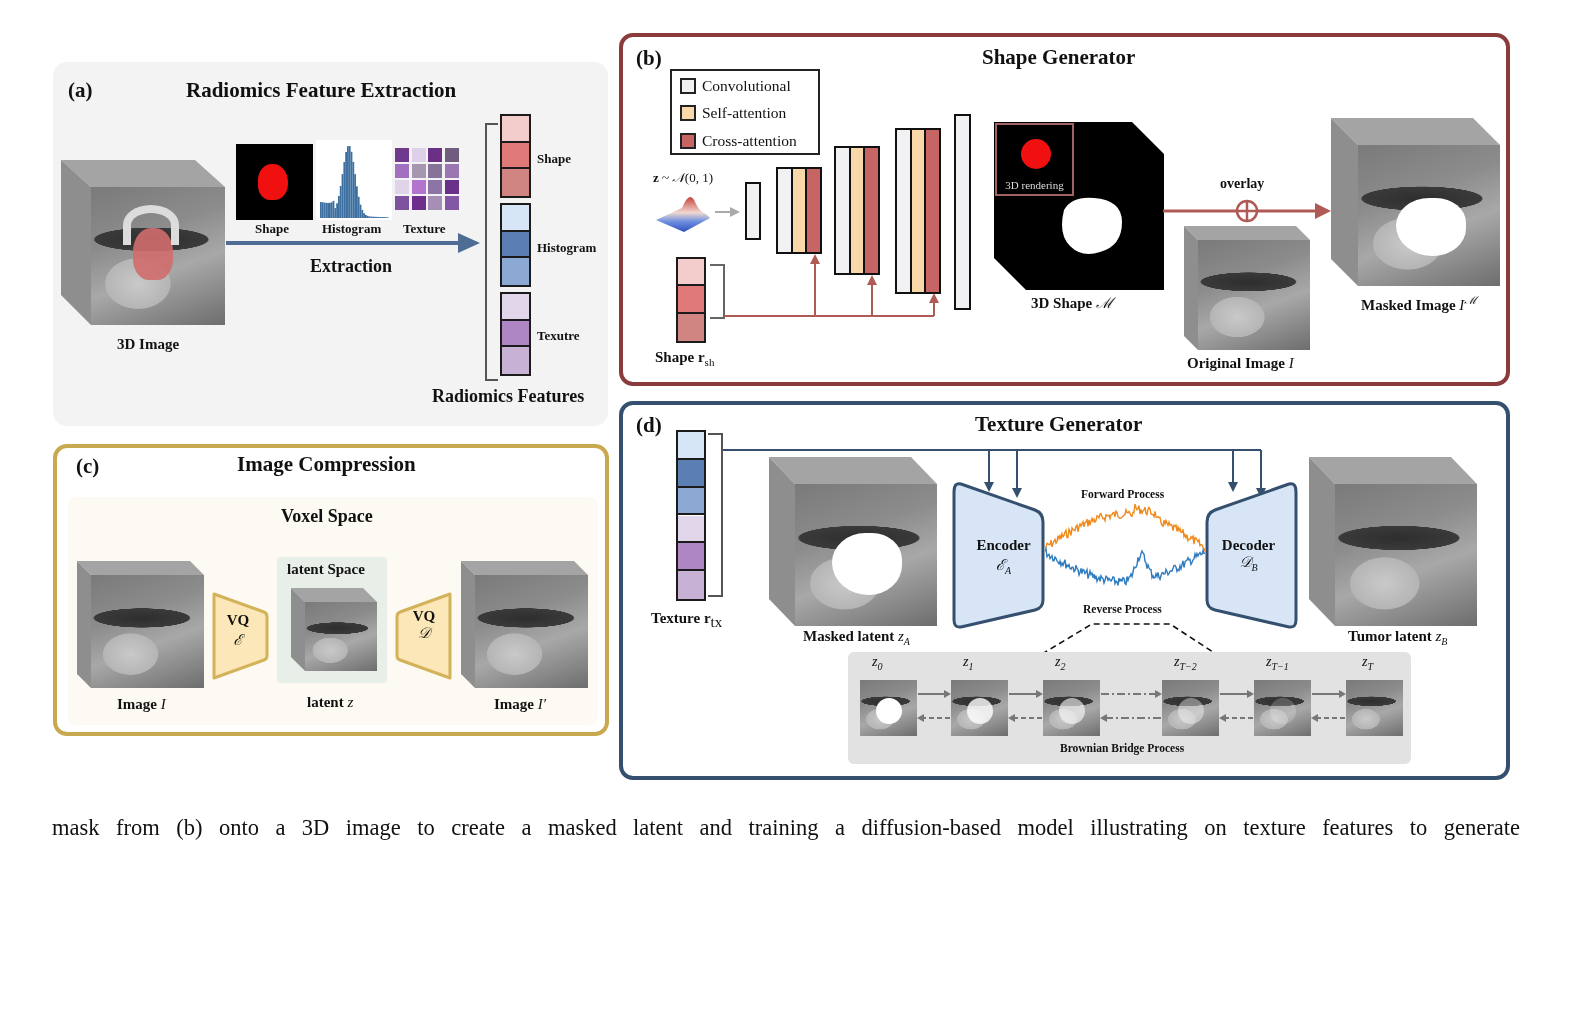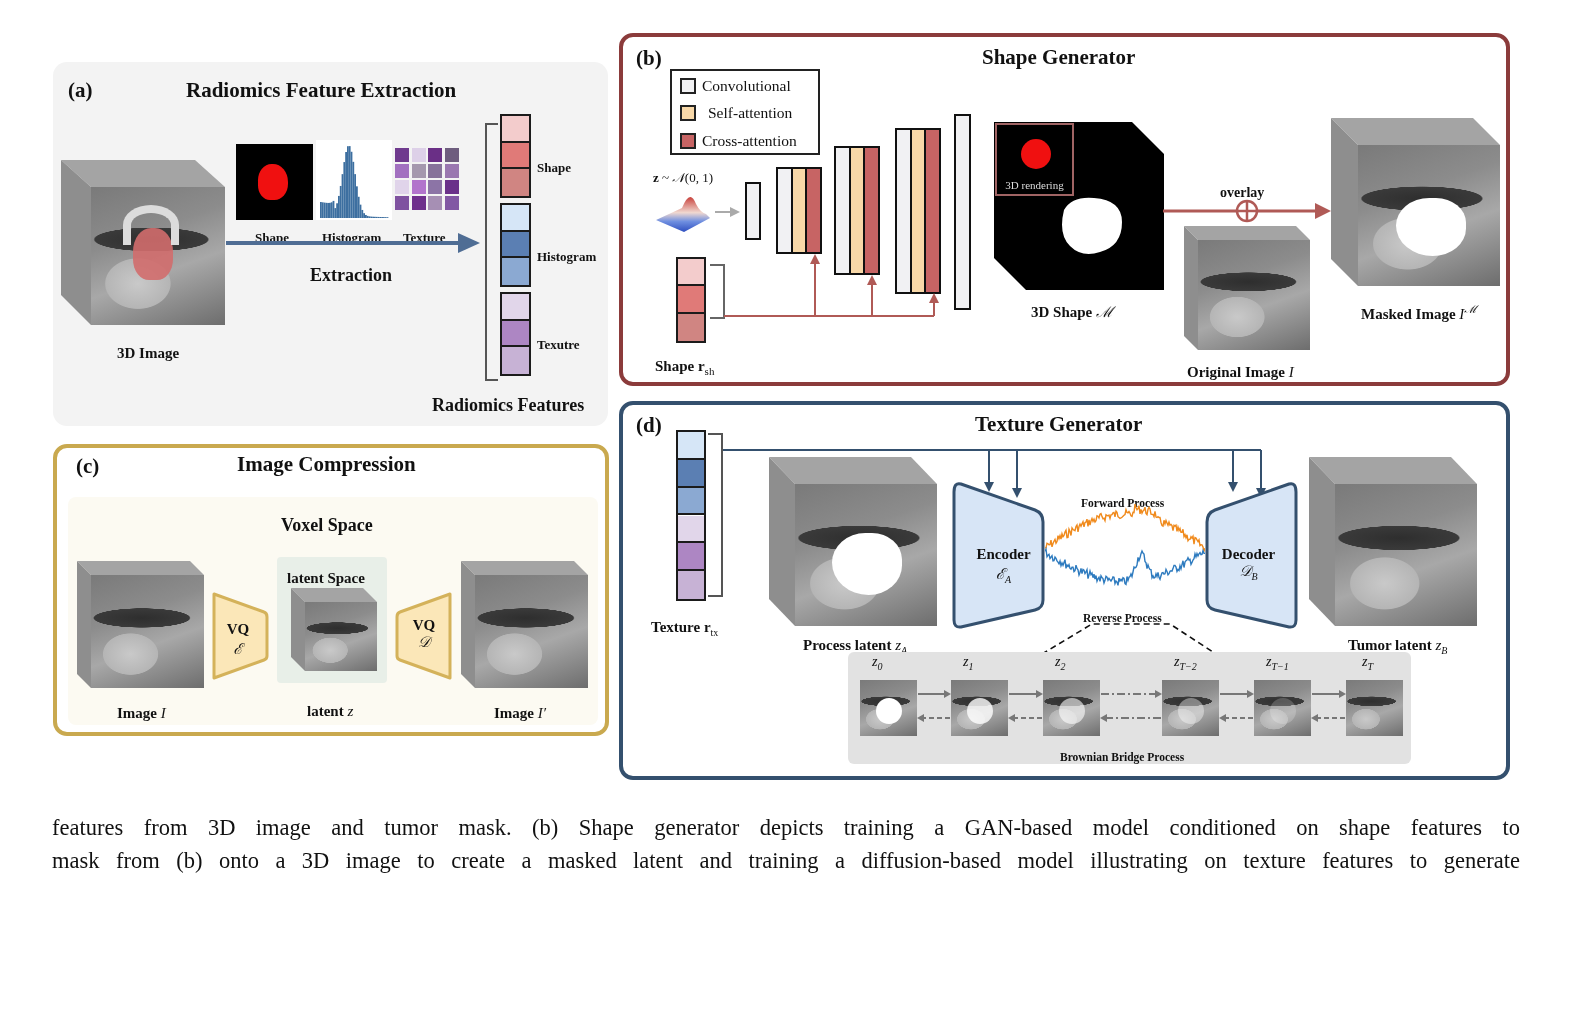--- a/index.html
+++ b/index.html
@@ -9,21 +9,21 @@
   .center{text-align:center;}
   .panel{position:absolute;box-sizing:border-box;border-radius:14px;}
   
   .ct{background:
       radial-gradient(ellipse 40% 30% at 35% 70%, #c9c9c9 0%, #b5b5b5 60%, transparent 62%),
       radial-gradient(ellipse 60% 12% at 45% 38%, #2e2e2e 0%, #3a3a3a 70%, transparent 72%),
       linear-gradient(160deg,#7a7a7a 0%,#8c8c8c 35%,#a8a8a8 60%,#6d6d6d 100%);}
   .cube{position:absolute;}
   .cube .side{position:absolute;left:0;top:0;width:100%;height:100%;}
   .cube .face{position:absolute;right:0;bottom:0;}
-  .cap{font-weight:bold;font-size:15px;position:absolute;white-space:nowrap;margin-top:9px;}
+  .cap{font-weight:bold;font-size:15px;position:absolute;white-space:nowrap;}
   .math{font-style:italic;font-weight:normal;}
   .caption{position:absolute;left:52px;top:812px;width:1468px;font-size:22.5px;line-height:32.5px;text-align:justify;font-family:"Liberation Serif",serif;}
   .caption span{display:block;text-align:justify;text-align-last:justify;}
   .caption span.last{text-align-last:left;}
   .bar{position:absolute;box-sizing:border-box;border:2px solid #111;}
   .cell{position:absolute;left:0;width:100%;box-sizing:border-box;border-bottom:2px solid #1b1b1b;}
   .cell:last-child{border-bottom:none;}
 </style>
 </head>
 <body>
@@ -143,21 +143,21 @@
 
 <div class="panel" style="left:619px;top:33px;width:891px;height:353px;border:4px solid #8b3b3b;background:#fff;"></div>
 <div class="abs bold" style="left:636px;top:46px;font-size:21px;">(b)</div>
 <div class="abs bold" style="left:982px;top:45px;font-size:21px;">Shape Generator</div>
 
 <div class="abs" style="left:670px;top:69px;width:150px;height:86px;border:2px solid #222;box-sizing:border-box;background:#fff;">
   <div style="position:absolute;left:8px;top:6px;display:flex;align-items:center;gap:6px;font-size:15.5px;">
     <span style="width:12px;height:12px;border:2px solid #222;background:#f1f1f3;display:inline-block;"></span>
     <span>Convolutional</span>
   </div>
-  <div style="position:absolute;left:8px;top:33px;display:flex;align-items:center;gap:12px;font-size:15.5px;">
+  <div style="position:absolute;left:8px;top:33px;display:flex;align-items:center;gap:6px;font-size:15.5px;">
     <span style="width:12px;height:12px;border:2px solid #222;background:#f8d8a8;display:inline-block;"></span>
     <span>Self-attention</span>
   </div>
   <div style="position:absolute;left:8px;top:61px;display:flex;align-items:center;gap:6px;font-size:15.5px;">
     <span style="width:12px;height:12px;border:2px solid #222;background:#c76464;display:inline-block;"></span>
     <span>Cross-attention</span>
   </div>
 </div>
 
 <div class="abs" style="left:653px;top:170px;font-size:13px;"><b>z</b> ~ <i>𝒩</i>(0, 1)</div>
@@ -332,33 +332,33 @@
   <polygon points="306,58 311,68 316,58" fill="#34506e"></polygon>
   <line x1="527" y1="20" x2="527" y2="54" stroke="#34506e" stroke-width="2"></line>
   <polygon points="522,52 527,62 532,52" fill="#34506e"></polygon>
   <line x1="555" y1="20" x2="555" y2="60" stroke="#34506e" stroke-width="2"></line>
   <polygon points="550,58 555,68 560,58" fill="#34506e"></polygon>
 </svg>
 <svg class="abs" style="left:706px;top:430px;" width="20" height="172">
   <polyline points="2,4 16,4 16,166 2,166" fill="none" stroke="#555" stroke-width="2"></polyline>
 </svg>
 <div class="cap" style="left:651px;top:610px;">
-  <span>Texture</span> <b>r</b><sub style="font-weight:normal;font-size:10px;">tx</sub>
+  <span>Texture</span> <b>r</b><sub style="font-weight:normal;font-size:15px;">tx</sub>
 </div>
 
 <div class="cube" style="left:769px;top:457px;width:168px;height:169px;">
   <svg class="side" width="168" height="169">
     <polygon points="0,0 142,0 168,27 26,27" fill="#a4a4a4"></polygon>
     <polygon points="0,0 26,27 26,169 0,142" fill="#8e8e8e"></polygon>
   </svg>
   <div class="face ct" style="width:142px;height:142px;"></div>
   <div style="position:absolute;left:63px;top:76px;width:70px;height:62px;background:#fff;border-radius:50% 45% 50% 55%;"></div>
 </div>
 <div class="cap" style="left:803px;top:628px;">
-  <span>Process latent</span> <span class="math">z</span><sub class="math" style="font-size:10px;">A</sub>
+  <span>Masked latent</span> <span class="math">z</span><sub class="math" style="font-size:10px;">A</sub>
 </div>
 
 <svg class="abs" style="left:951px;top:482px;" width="96" height="148">
   <path d="M10,2 L84,28 Q92,31 92,40 L92,118 Q92,126 84,128 L10,145 Q3,146 3,138 L3,10 Q3,0 10,2 Z" fill="#d7e5f6" stroke="#34506e" stroke-width="3"></path>
 </svg>
 <div class="cap center" style="left:955px;top:537px;width:97px;">
   <div>Encoder</div>
   <div><span class="math">ℰ</span><sub class="math" style="font-size:10px;">A</sub></div>
 </div>
 <svg class="abs" style="left:1203px;top:482px;" width="96" height="148">
@@ -433,15 +433,14 @@
     <line x1="405" x2="377" y1="66" y2="66" stroke="#777" stroke-width="2" stroke-dasharray="5,3"></line>
     <polygon points="378,62 371,66 378,70" fill="#777"></polygon>
     <line x1="464" x2="492" y1="42" y2="42" stroke="#777" stroke-width="2"></line>
     <polygon points="491,38 498,42 491,46" fill="#777"></polygon>
     <line x1="497" x2="469" y1="66" y2="66" stroke="#777" stroke-width="2" stroke-dasharray="5,3"></line>
     <polygon points="470,62 463,66 470,70" fill="#777"></polygon>
   </svg>
 <div class="cap" style="left:1060px;top:742px;font-size:11.5px;">Brownian Bridge Process</div>
 
 <div class="caption">
-  <span>features from 3D image and tumor mask.  (b) Shape generator depicts training a GAN-based model conditioned on shape features to</span>
   <span>mask from (b) onto a 3D image to create a masked latent and training a diffusion-based model illustrating on texture features to generate</span>
 </div>
 
 </body></html>

